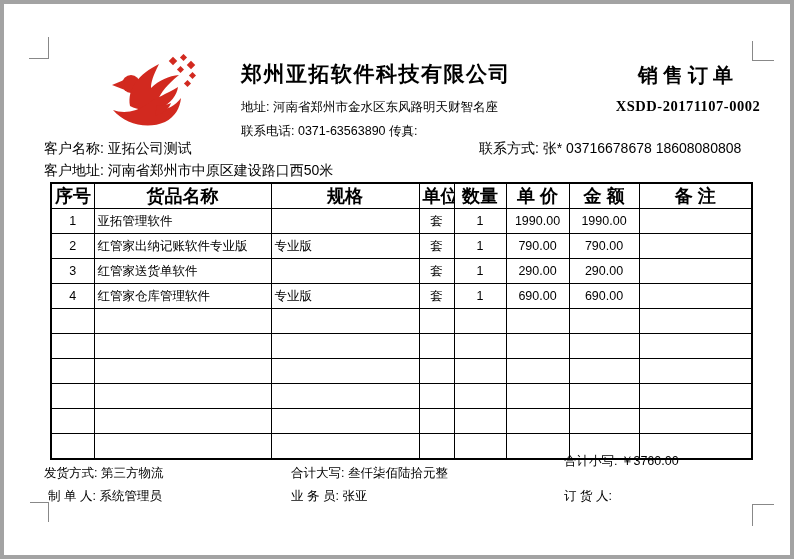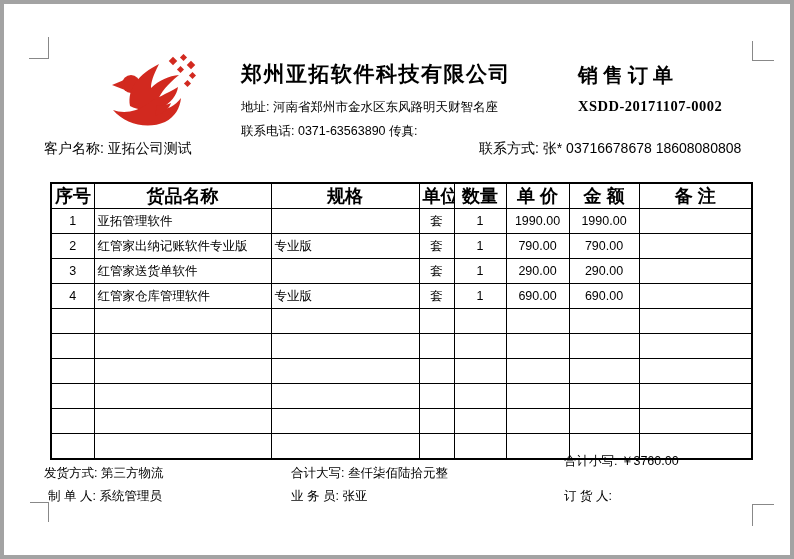--- a/index.html
+++ b/index.html
@@ -20,21 +20,21 @@
   .crop-bl { left: 26px; top: 498px; width: 19px; height: 20px; border-right: 1px solid #888; border-top: 1px solid #888; }
   .crop-br { left: 748px; top: 500px; width: 22px; height: 22px; border-left: 1px solid #888; border-top: 1px solid #888; }
 
   .logo { position: absolute; left: 93px; top: 50px; width: 104px; height: 84px; }
 
   .company-block { position: absolute; left: 237px; top: 56px; width: 330px; }
   .company-name { font-size: 21px; font-weight: bold; letter-spacing: 1.5px; white-space: nowrap; }
   .company-line { font-size: 12.5px; margin-top: 7px; white-space: nowrap; }
   .company-line.first { margin-top: 11px; }
 
-  .order-block { position: absolute; left: 574px; top: 58px; width: 168px; text-align: left; }
+  .order-block { position: absolute; left: 600px; top: 58px; width: 168px; text-align: center; }
   .doc-title { font-size: 20px; font-weight: bold; letter-spacing: 5px; white-space: nowrap; }
   .order-no { font-size: 14.5px; font-weight: bold; font-family: "Liberation Serif", serif; letter-spacing: 0.5px; margin-top: 9px; white-space: nowrap; }
   .order-date { font-size: 12.5px; margin-top: 6px; white-space: nowrap; }
 
   .cust-line { position: absolute; font-size: 14px; white-space: nowrap; }
   .cust-name { left: 40px; top: 136px; }
   .cust-contact { left: 475px; top: 136px; }
   .cust-addr { left: 40px; top: 158px; }
 
   table.order {
@@ -101,20 +101,21 @@
     <div class="company-line">联系电话: 0371-63563890 传真:</div>
   </div>
 
   <div class="order-block">
     <div class="doc-title">销售订单</div>
     <div class="order-no">XSDD-20171107-0002</div>
   </div>
 
   <div class="cust-line cust-name">客户名称: 亚拓公司测试</div>
   <div class="cust-line cust-contact">联系方式: 张* 03716678678 18608080808</div>
+  <div class="cust-line cust-addr">客户地址: 河南省郑州市中原区建设路口西50米</div>
 
   <table class="order">
     <colgroup>
       <col style="width:43px">
         <col style="width:177px">
         <col style="width:148px">
         <col style="width:35px">
       <col style="width:52px">
         <col style="width:63px">
         <col style="width:70px">

